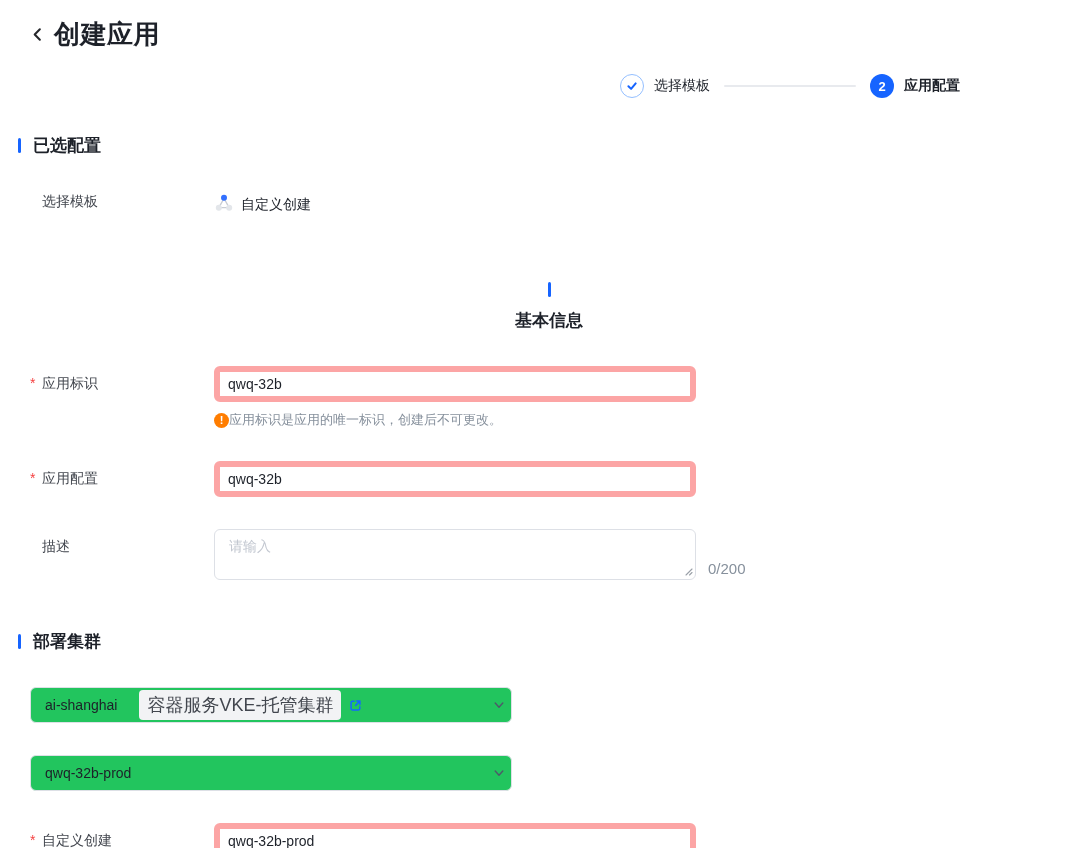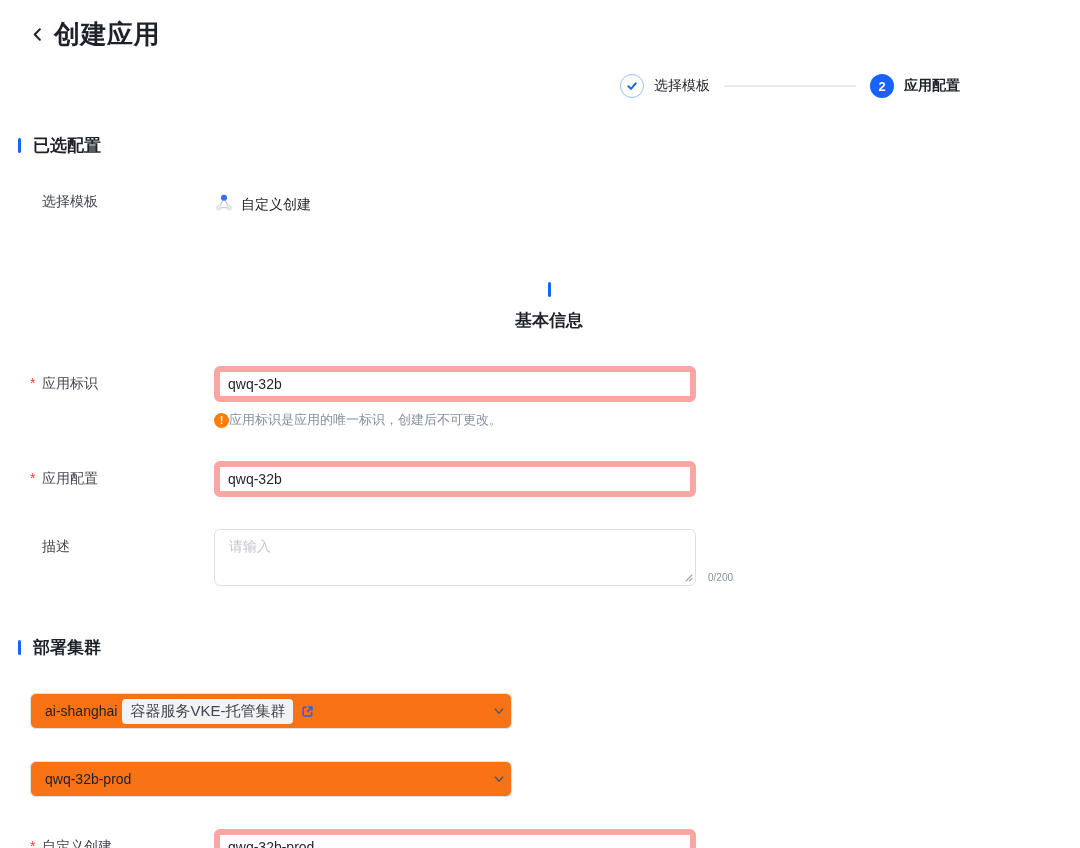--- a/index.html
+++ b/index.html
@@ -42,29 +42,29 @@
   .warn-icon { width: 15px; height: 15px; border-radius: 50%; background: #FF7D00; color: #fff; display: inline-flex; align-items: center; justify-content: center; flex: none; }
   .warn-icon::before { content: "!"; font-size: 11px; font-weight: 700; line-height: 1; }
   .help-text { font-size: 13px; color: #86909C; }
 
   
   .template-value { display: flex; align-items: center; gap: 7px; padding-top: 2px; font-size: 14px; color: #1D2129; }
 
   
   .desc-wrap { display: flex; align-items: flex-end; gap: 12px; }
   .textarea-shell { position: relative; }
-  .desc-textarea { width: 482px; height: 57px; border: 1px solid #DDE0E6; border-radius: 6px; padding: 8px 14px; font-size: 14px; color: #1D2129; resize: none; outline: none; font-family: inherit; display: block; }
+  .desc-textarea { width: 482px; height: 51px; border: 1px solid #DDE0E6; border-radius: 6px; padding: 8px 14px; font-size: 14px; color: #1D2129; resize: none; outline: none; font-family: inherit; display: block; }
   .desc-textarea::placeholder { color: #C2C7D0; }
   .resize-grip { position: absolute; right: 3px; bottom: 4px; cursor: nwse-resize; line-height: 0; }
-  .char-counter { font-size: 10px; color: #86909C; padding-bottom: 3px; }
-
-  
-  .select-box { width: 482px; height: 36px; border: 1px solid #DDE0E6; border-radius: 6px; background: #f97316; display: flex; align-items: center; padding: 0 5px 0 14px; cursor: pointer; }
+  .char-counter { font-size: 15px; color: #86909C; padding-bottom: 3px; }
+
+  
+  .select-box { width: 482px; height: 36px; border: 1px solid #DDE0E6; border-radius: 6px; background: #22c55e; display: flex; align-items: center; padding: 0 5px 0 14px; cursor: pointer; }
   .select-value { font-size: 14px; color: #1D2129; white-space: nowrap; }
-  .vke-tag { display: inline-flex; align-items: center; background: #F2F3F5; border-radius: 4px; padding: 3px 8px; margin-left: 5px; font-size: 15px; color: #42464E; white-space: nowrap; }
+  .vke-tag { display: inline-flex; align-items: center; background: #F2F3F5; border-radius: 4px; padding: 3px 8px; margin-left: 22px; font-size: 18px; color: #42464E; white-space: nowrap; }
   .ext-link { display: inline-flex; margin-left: 7px; cursor: pointer; }
   .chevron { margin-left: auto; display: inline-flex; }
 </style>
 </head>
 <body>
 
 <div class="page">
 
   <div class="page-header">
     <span class="back-icon">

